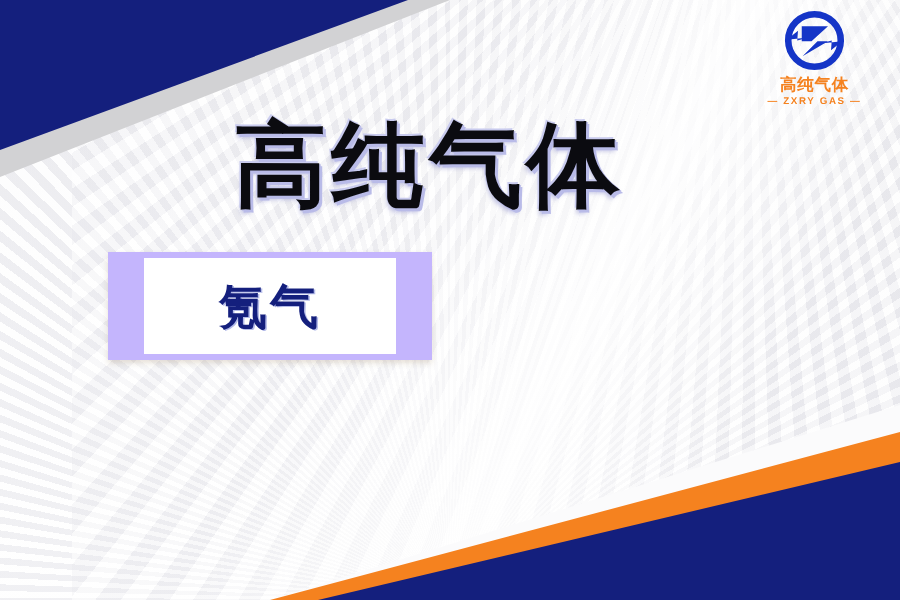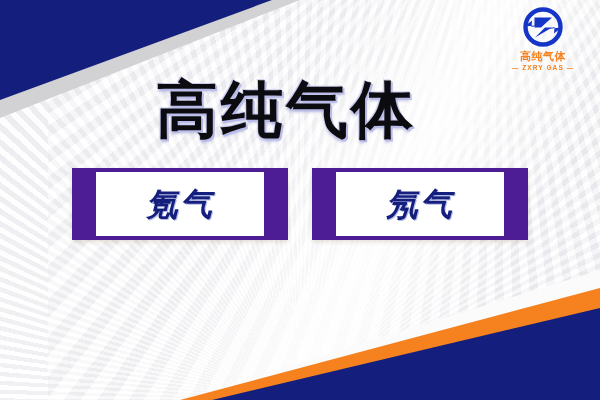--- a/index.html
+++ b/index.html
@@ -154,25 +154,24 @@
     left: 72px;
     width: 456px;
     display: grid;
     grid-template-columns: 216px 216px;
     grid-template-rows: 72px 72px;
     column-gap: 24px;
     row-gap: 18px;
   }
   .card {
     position: relative;
-    background: #4c1d95;
+    background: #c4b5fd;
     box-shadow: 0 2px 4px rgba(120,90,40,0.18);
     display: flex;
     align-items: stretch;
-    font-style: italic;
   }
   .card-inner {
     position: absolute;
     left: 24px;
     right: 24px;
     top: 4px;
     bottom: 4px;
     background: #ffffff;
     display: flex;
     align-items: center;
@@ -220,23 +219,18 @@
   <div class="title">高纯气体</div>
 
   <div class="grid">
 
     <div class="card">
       <div class="card-inner">
         <span class="card-label">氪气</span>
       </div>
     </div>
 
-    <div class="card">
-      <div class="card-inner">
-        <span class="card-label">氖气</span>
-      </div>
-    </div>
 
 
 
   </div>
 
 </div>
 
 </body></html>

